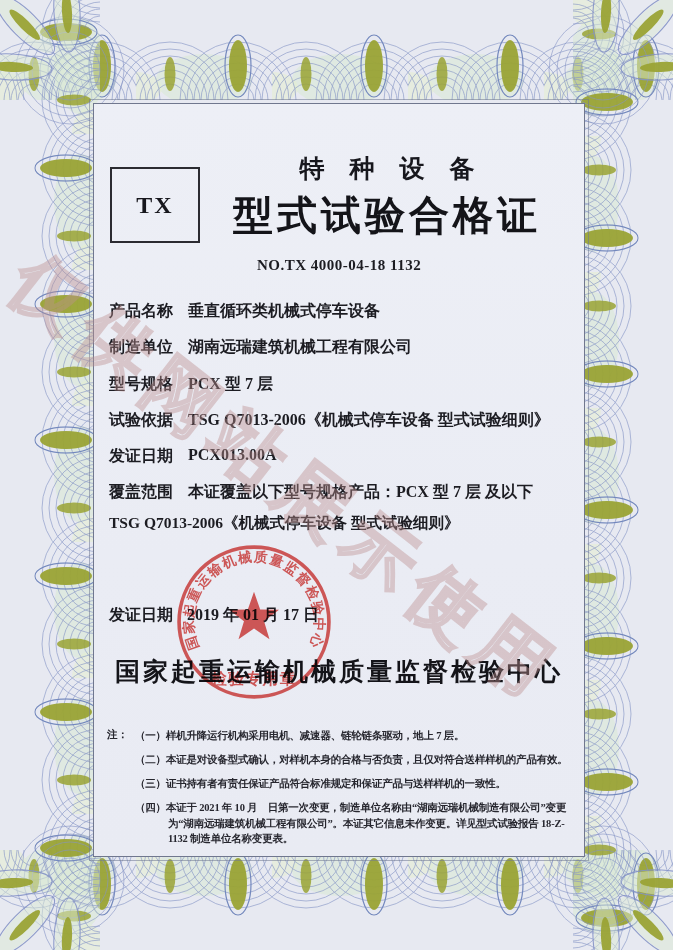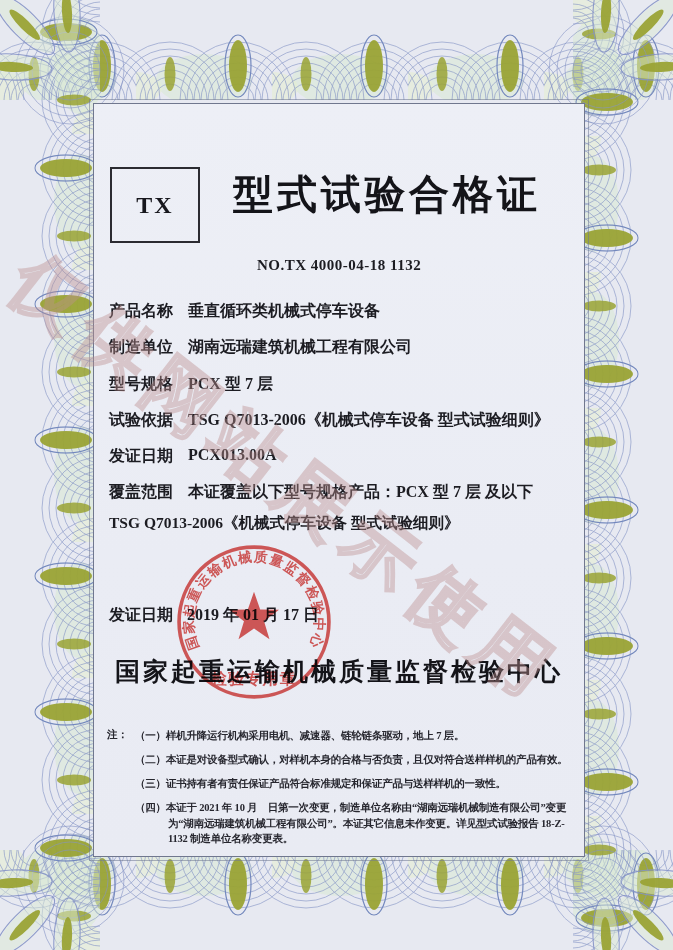--- a/index.html
+++ b/index.html
@@ -21,21 +21,21 @@
     content:"";position:absolute;inset:-5px;border:1px solid rgba(112,120,146,.55);
     pointer-events:none;
   }
   .tx-box{
     position:absolute;left:16px;top:63px;width:86px;height:72px;
     border:2px solid #2b2b31;display:flex;align-items:center;justify-content:center;
     font-weight:700;font-size:24px;letter-spacing:2px;color:#17171d;
   }
   .title-block{position:absolute;left:112px;top:48px;width:362px;text-align:center;}
   .title-cat{font-size:25px;font-weight:700;letter-spacing:25px;padding-left:25px;color:#17171d;}
-  .title-main{font-size:40px;font-weight:900;letter-spacing:4px;margin-top:15px;color:#141419;}
+  .title-main{font-size:40px;font-weight:900;letter-spacing:4px;margin-top:3px;color:#141419;}
   .no-line{
     position:absolute;top:153px;left:0;width:100%;box-sizing:border-box;
     text-align:center;font-size:15px;font-weight:600;letter-spacing:.5px;
   }
   .fields{position:absolute;left:15px;top:197px;width:462px;}
   .frow{display:flex;height:36.3px;align-items:flex-start;font-size:16px;font-weight:600;}
   .flabel{width:66px;flex:none;}
   .fvalue{margin-left:13px;white-space:nowrap;}
   .statement{position:absolute;left:15px;top:406px;width:464px;font-size:15.5px;line-height:26px;font-weight:600;}
   .st1{text-indent:2em;}
@@ -140,20 +140,21 @@
       </g>
   </svg>
 
   <div class="panel">
 
     <div class="tx-box">
       <span>TX</span>
     </div>
 
     <div class="title-block">
+      <div class="title-cat">特种设备</div>
       <div class="title-main">型式试验合格证</div>
     </div>
 
     <div class="no-line">NO.TX 4000-04-18 1132</div>
 
     <div class="fields">
       <div class="frow">
         <span class="flabel">产品名称</span>
         <span class="fvalue">垂直循环类机械式停车设备</span>
       </div>

